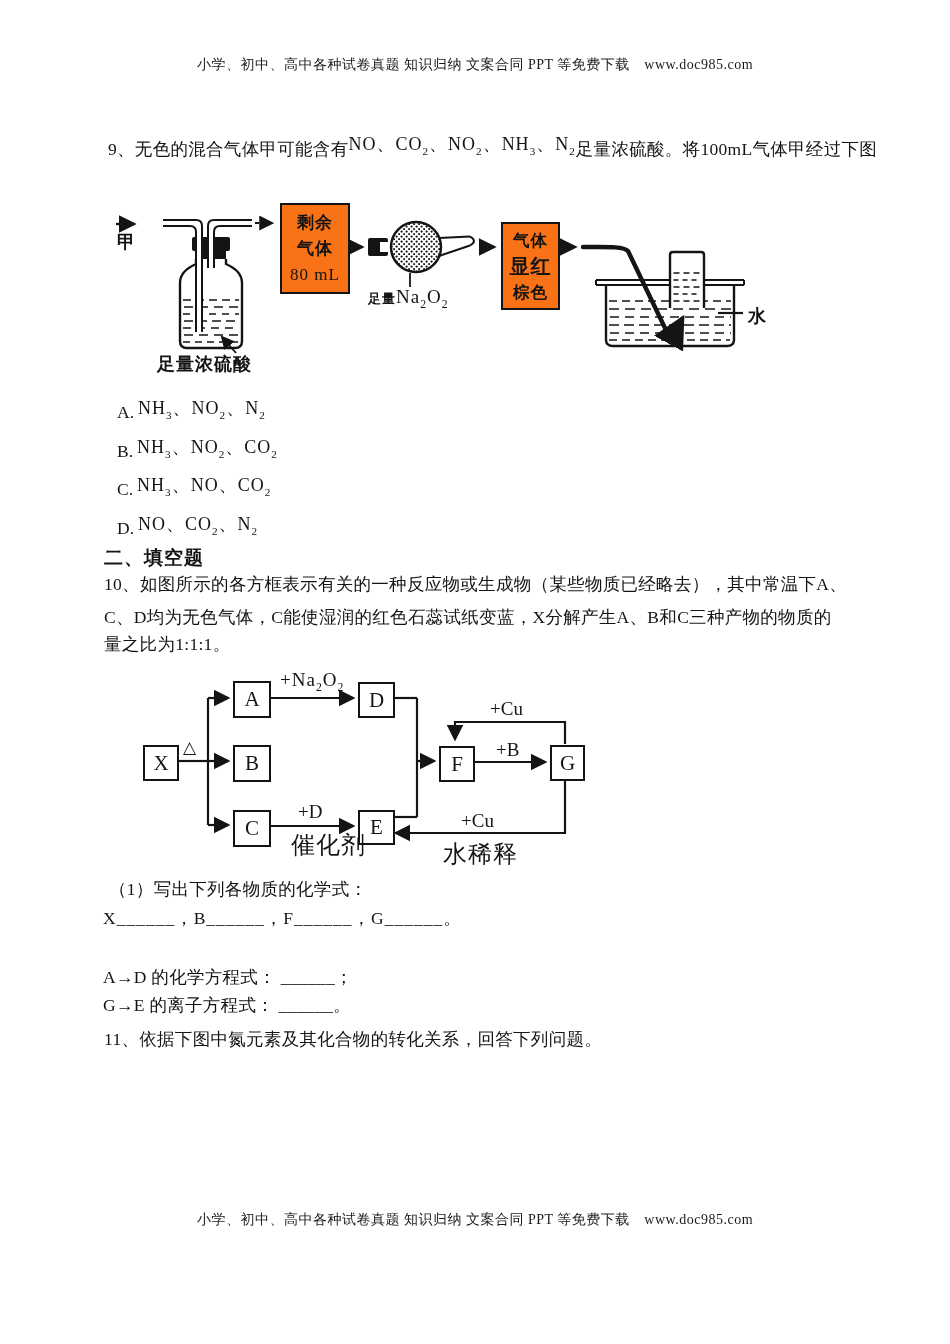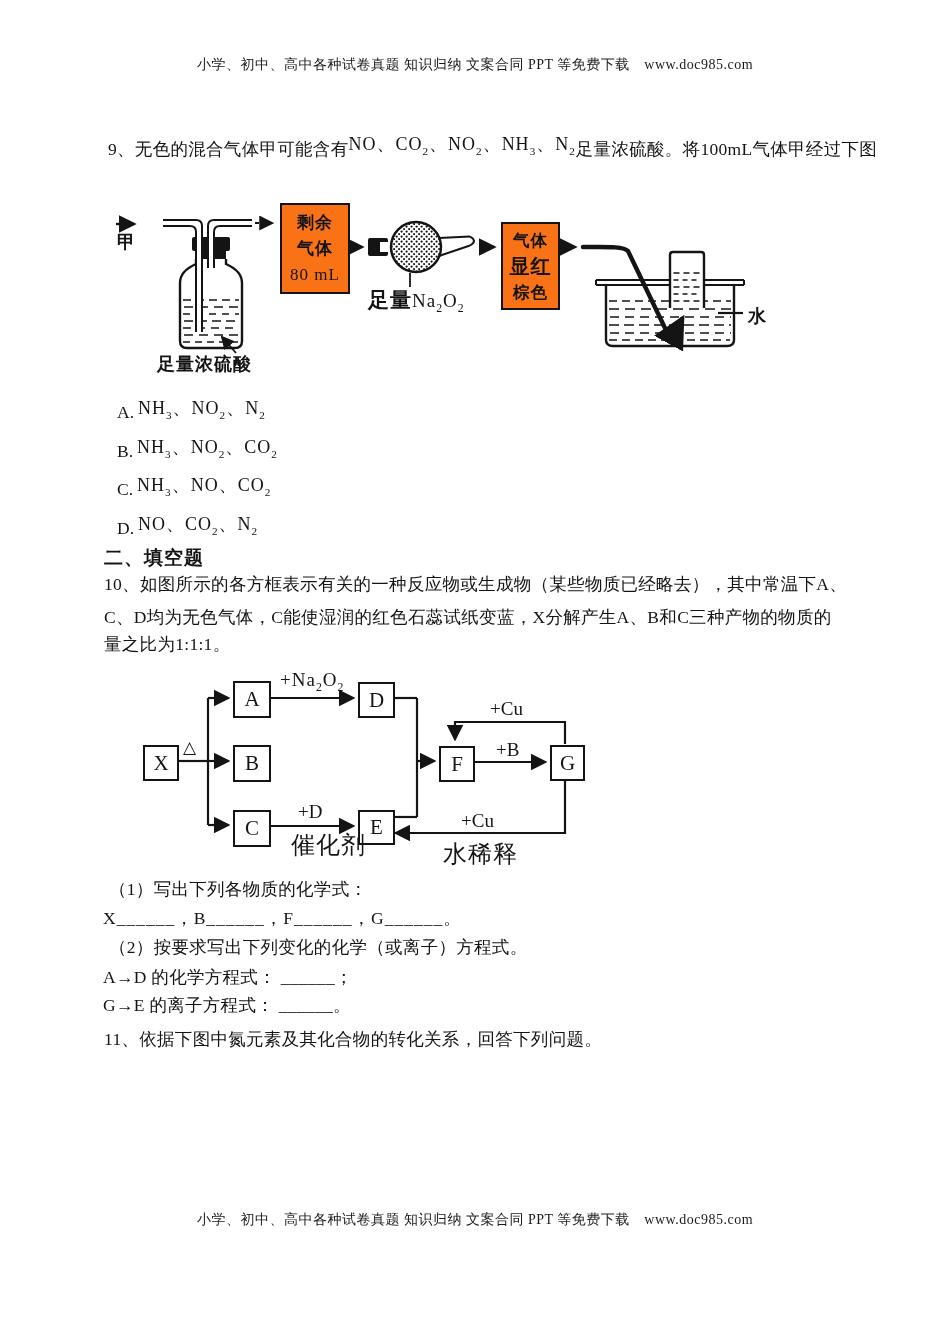--- a/index.html
+++ b/index.html
@@ -7,21 +7,21 @@
         font-family:"Liberation Serif","DejaVu Serif",serif;overflow:hidden;}
   .abs{position:absolute;white-space:nowrap;}
   .body-text{font-size:17.5px;letter-spacing:0.3px;}
   .watermark{width:950px;text-align:center;font-size:14px;color:#1a1a1a;letter-spacing:0.5px;}
   .chem{font-family:"Liberation Serif","DejaVu Serif",serif;font-size:18px;letter-spacing:1px;}
   .chem sub{font-size:0.62em;line-height:0;}
   .raised{position:relative;top:-5px;}
   .raised4{position:relative;top:-4px;}
   .opt-letter{font-size:17.5px;}
   .section-title{font-family:"Liberation Sans","DejaVu Sans",sans-serif;font-weight:700;font-size:19px;letter-spacing:1px;}
-  .diagram-label{font-family:"Liberation Sans","DejaVu Sans",sans-serif;font-weight:700;font-size:21px;letter-spacing:1px;}
+  .diagram-label{font-family:"Liberation Sans","DejaVu Sans",sans-serif;font-weight:700;font-size:13px;letter-spacing:1px;}
   .diagram-box{position:absolute;border:2.5px solid #141414;background:#f97316;display:flex;flex-direction:column;
                align-items:center;justify-content:center;text-align:center;
                font-family:"Liberation Sans","DejaVu Sans",sans-serif;font-weight:700;}
   .diagram-box .bx-line{line-height:26px;font-size:17px;letter-spacing:1px;}
   .ml-line{font-family:"Liberation Serif","DejaVu Serif",serif;font-weight:400;font-size:17px;letter-spacing:0;}
   .node-box{position:absolute;border:2.2px solid #141414;background:#fff;display:flex;align-items:center;
             justify-content:center;font-family:"Liberation Serif","DejaVu Serif",serif;font-size:21px;}
   .fc-label{font-family:"Liberation Serif","DejaVu Serif",serif;font-size:19px;}
   .fc-label-cn{font-family:"Liberation Sans","DejaVu Sans",sans-serif;font-weight:400;font-size:24px;letter-spacing:1px;}
   svg{position:absolute;overflow:visible;}
@@ -227,21 +227,20 @@
     <div class="abs fc-label" style="top:801px;left:298px;">+D</div>
     <div class="abs fc-label-cn" style="top:829px;left:291px;">催化剂</div>
     <div class="abs fc-label" style="top:739px;left:496px;">+B</div>
     <div class="abs fc-label" style="top:698px;left:490px;">+Cu</div>
     <div class="abs fc-label" style="top:810px;left:461px;">+Cu</div>
     <div class="abs fc-label-cn" style="top:838px;left:443px;">水稀释</div>
   </div>
 
   <div class="abs body-text" style="top:877px;left:109px;">（1）写出下列各物质的化学式：</div>
   <div class="abs body-text" style="top:906px;left:103px;letter-spacing:1px;">X______，B______，F______，G______。</div>
-  <div class="abs body-text" style="top:935px;left:109px;">（2）按要求写出下列变化的化学（或离子）方程式。</div>
   <div class="abs body-text" style="top:965px;left:103px;">A→D 的化学方程式： ______；</div>
   <div class="abs body-text" style="top:993px;left:103px;">G→E 的离子方程式： ______。</div>
 
   <div class="abs body-text" style="top:1027px;left:104px;">11、依据下图中氮元素及其化合物的转化关系，回答下列问题。</div>
 
   <div class="abs watermark" style="top:1211px;left:0;">小学、初中、高中各种试卷真题 知识归纳 文案合同 PPT 等免费下载　www.doc985.com</div>
 
 </div>
 
 </body></html>

